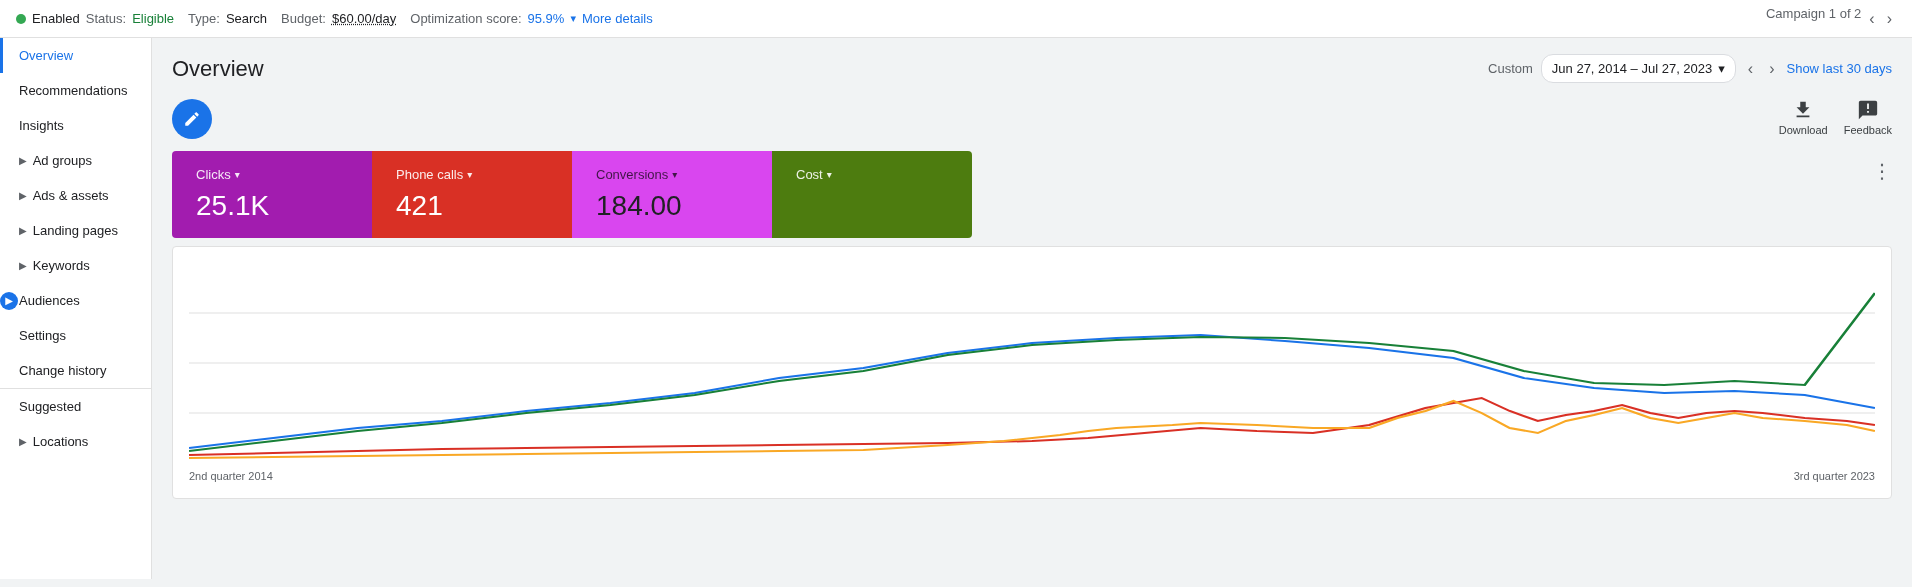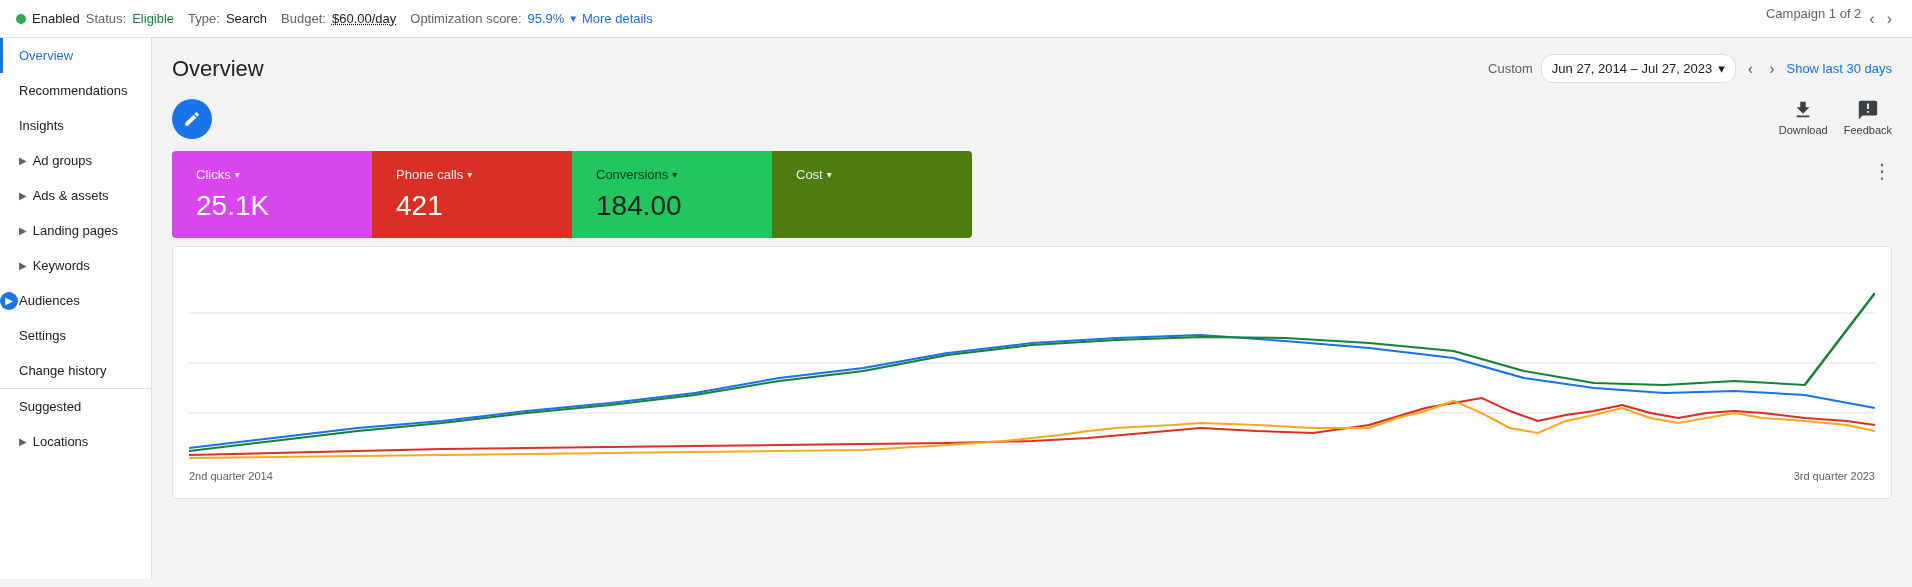--- a/index.html
+++ b/index.html
@@ -60,23 +60,23 @@
       background: none; border: none; cursor: pointer; color: #3c4043; font-size: 11px;
     }
     .toolbar-btn svg { width: 22px; height: 22px; }
     .more-vert { background: none; border: none; cursor: pointer; color: #5f6368; font-size: 20px; }
 
     
     .stats-row { display: flex; gap: 0; margin-bottom: 0; border-radius: 4px; overflow: hidden; width: fit-content; }
     .stat-card {
       padding: 16px 24px; min-width: 200px; cursor: pointer; position: relative;
     }
-    .stat-card.blue { background: #d946ef; }
+    .stat-card.blue { background: #a21caf; }
     .stat-card.red { background: #d93025; }
-    .stat-card.orange { background: #22c55e; }
+    .stat-card.orange { background: #d946ef; }
     .stat-card.green { background: #4d7c0f; }
     .stat-label {
       font-size: 13px; color: rgba(255,255,255,0.9); display: flex; align-items: center; gap: 4px;
       margin-bottom: 8px;
     }
     .stat-label .dropdown-arrow { font-size: 10px; }
     .stat-value { font-size: 28px; font-weight: 400; color: white; }
     .stat-card.orange .stat-label { color: rgba(0,0,0,0.7); }
     .stat-card.orange .stat-value { color: #202124; }
 

